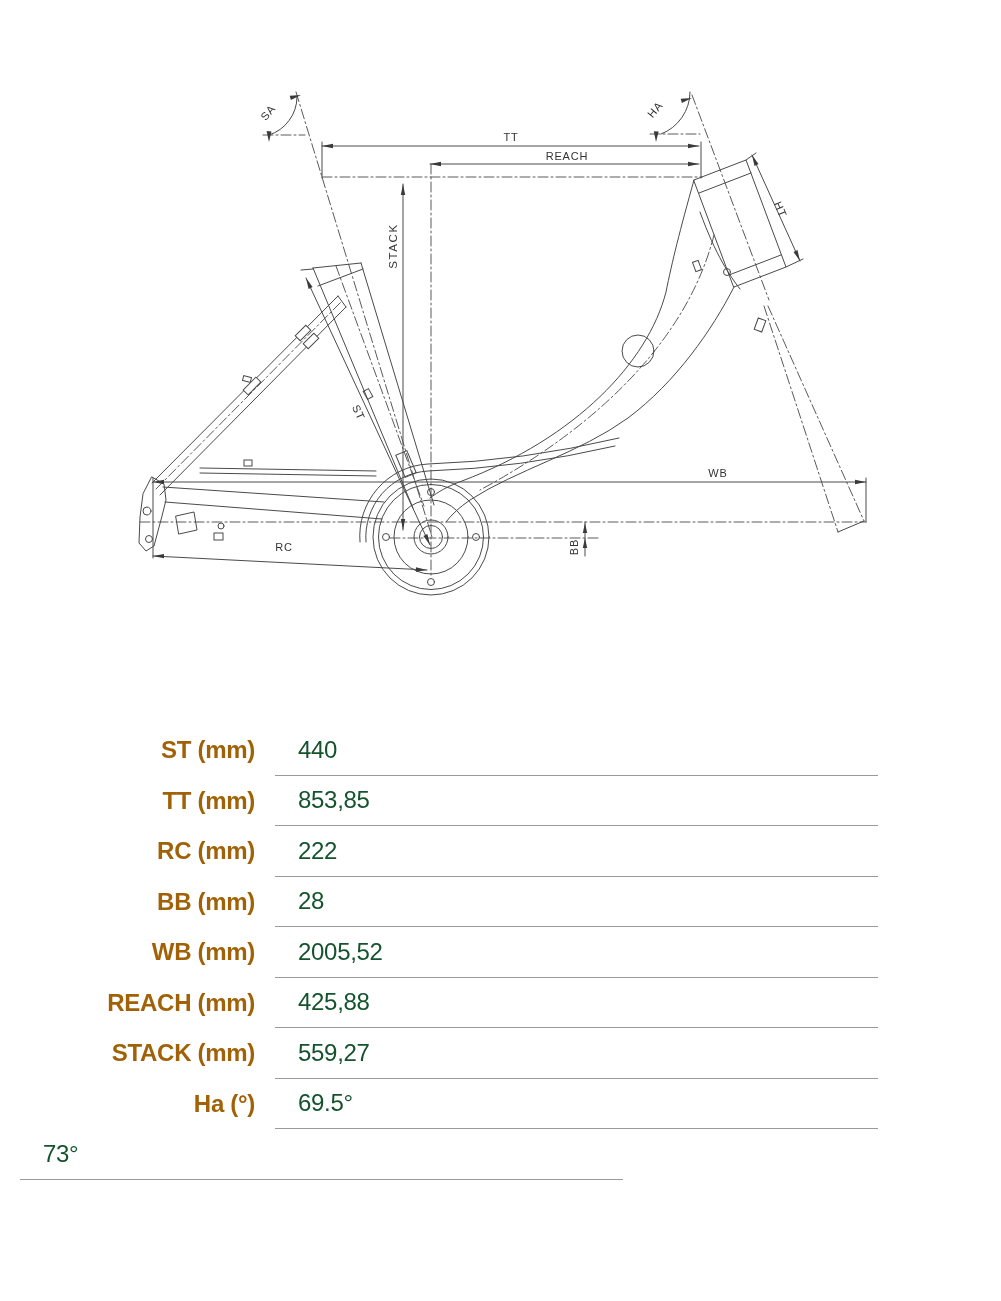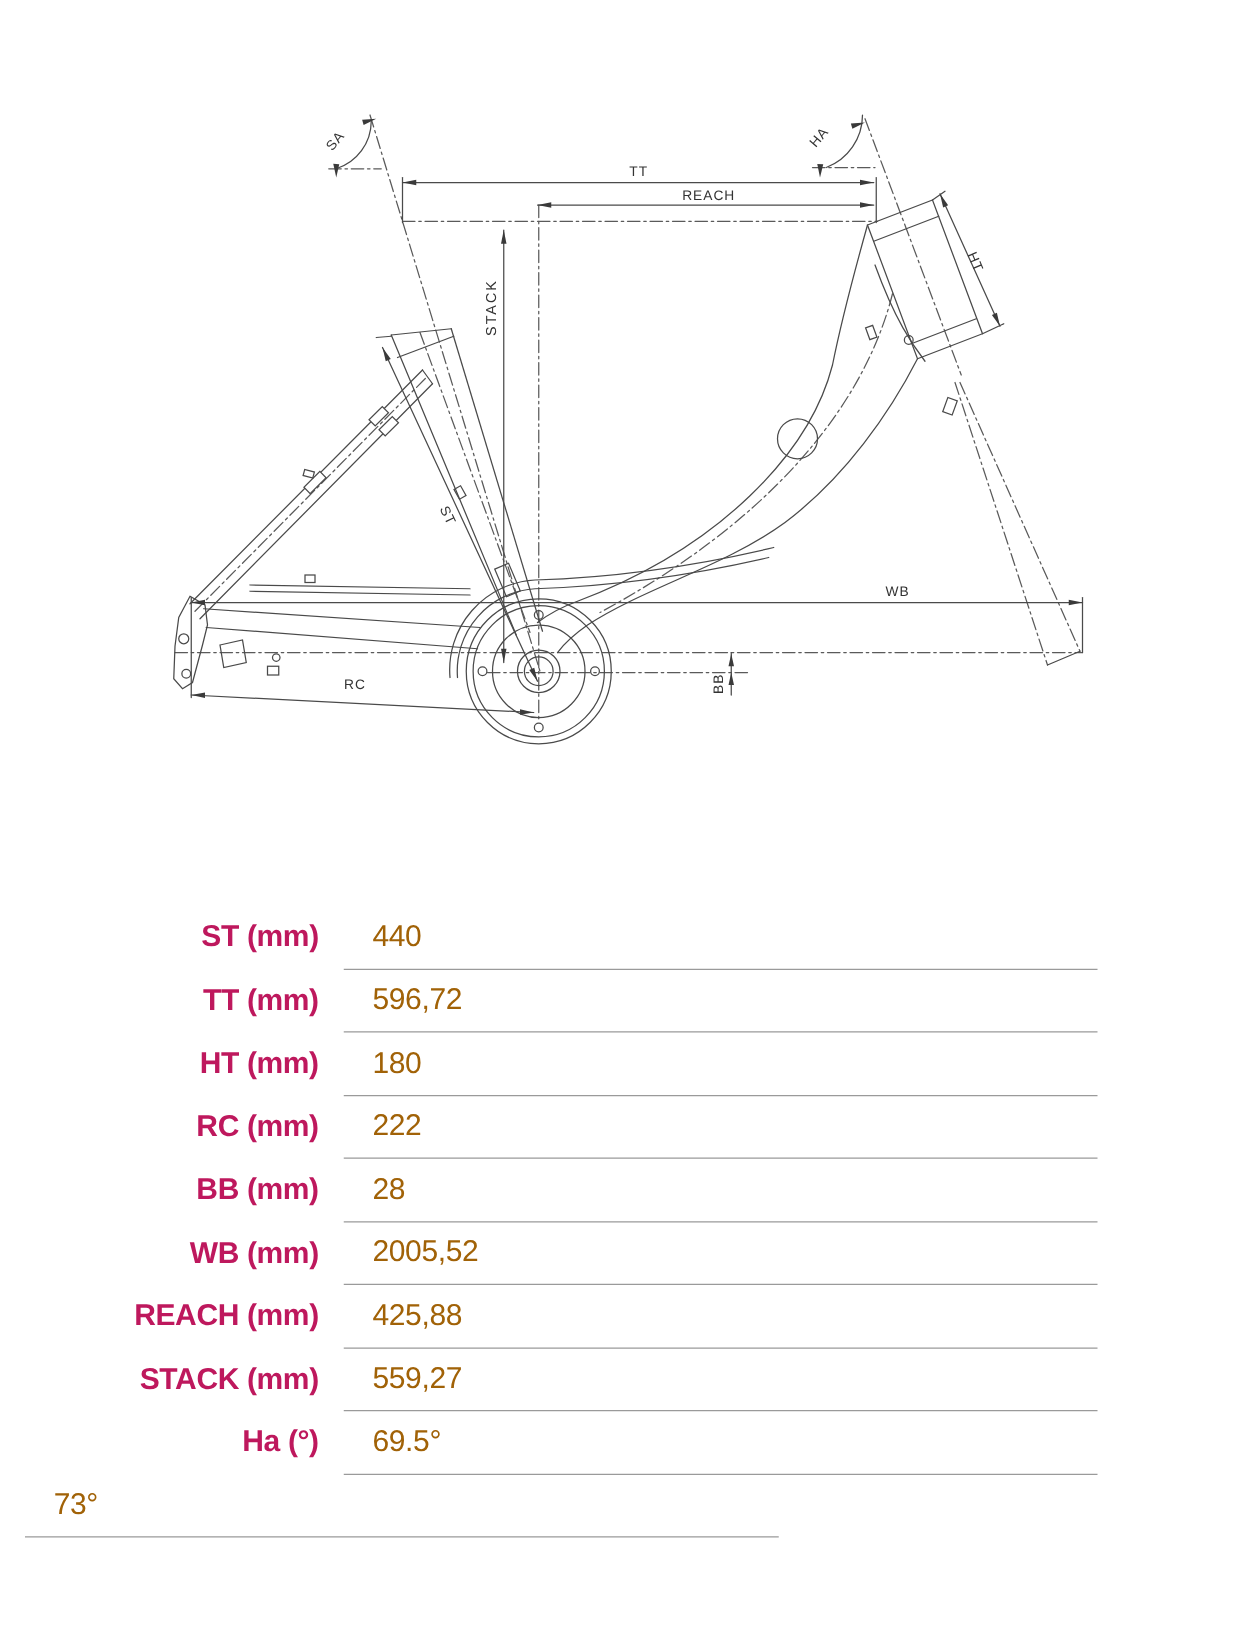--- a/index.html
+++ b/index.html
@@ -10,28 +10,28 @@
   #drawing { position:absolute; left:0; top:0; }
   svg text {
     font-family:"Liberation Sans", sans-serif;
     font-size:11px; fill:#333333; letter-spacing:0.8px;
   }
   svg text.big { font-size:11.5px; letter-spacing:1.6px; }
   .geo-table { position:absolute; left:0; top:725px; width:1001px; }
   .geo-row { display:flex; align-items:stretch; height:50.5px; }
   .geo-label {
     width:255px; display:flex; align-items:center; justify-content:flex-end;
-    font-size:24px; font-weight:bold; color:#be185d; letter-spacing:-0.3px;
+    font-size:24px; font-weight:bold; color:#a16207; letter-spacing:-0.3px;
     white-space:nowrap;
   }
   .geo-value-col {
     margin-left:20px; width:603px; box-sizing:border-box;
     display:flex; align-items:center; padding-left:23px;
     border-bottom:1px solid #9a9a9a;
-    font-size:24px; font-weight:300; color:#a16207; letter-spacing:-0.3px;
+    font-size:24px; font-weight:300; color:#14532d; letter-spacing:-0.3px;
   }
 </style>
 </head>
 <body>
 
 <div id="stage">
 
   <svg id="drawing" width="1001" height="660" viewBox="0 0 1001 660">
     <g stroke="#4a4a4a" stroke-width="1" fill="none" stroke-linecap="round">
 
@@ -190,27 +190,23 @@
   </svg>
 
   <div class="geo-table" id="geo-table">
     <div class="geo-row">
       <div class="geo-label">ST (mm)</div>
       <div class="geo-value-col">440</div>
     </div>
 
     <div class="geo-row">
       <div class="geo-label">TT (mm)</div>
-      <div class="geo-value-col">596,72</div>
-    </div>
-
-    <div class="geo-row">
-      <div class="geo-label">HT (mm)</div>
-      <div class="geo-value-col">180</div>
-    </div>
+      <div class="geo-value-col">853,85</div>
+    </div>
+
 
     <div class="geo-row">
       <div class="geo-label">RC (mm)</div>
       <div class="geo-value-col">222</div>
     </div>
 
     <div class="geo-row">
       <div class="geo-label">BB (mm)</div>
       <div class="geo-value-col">28</div>
     </div>

